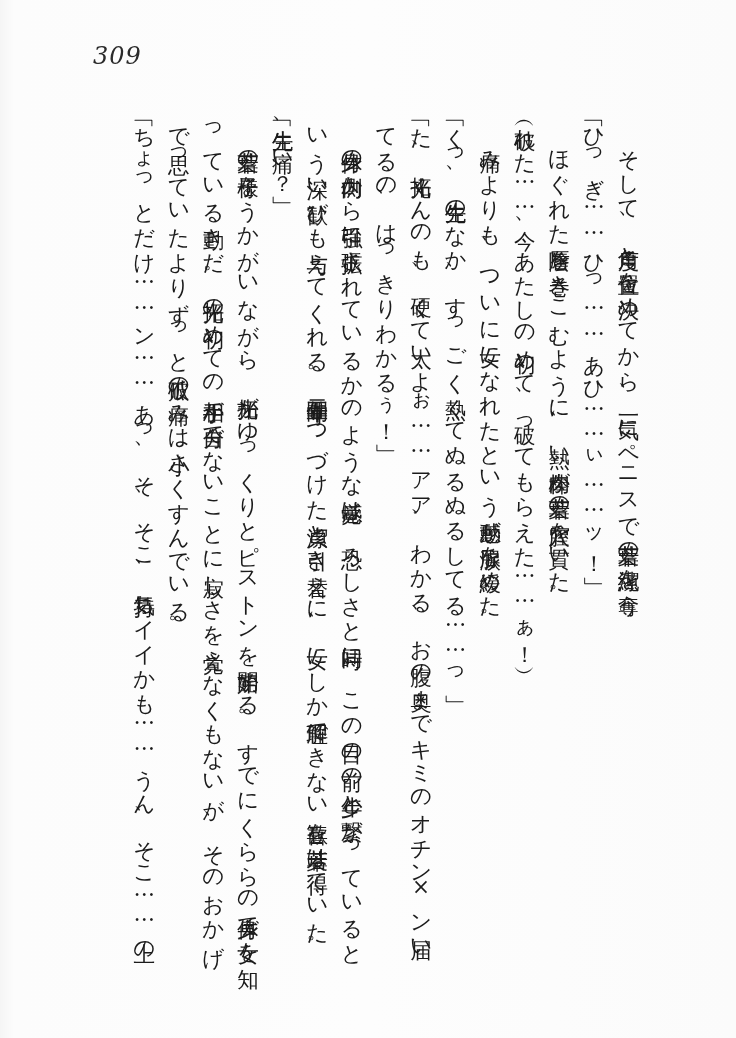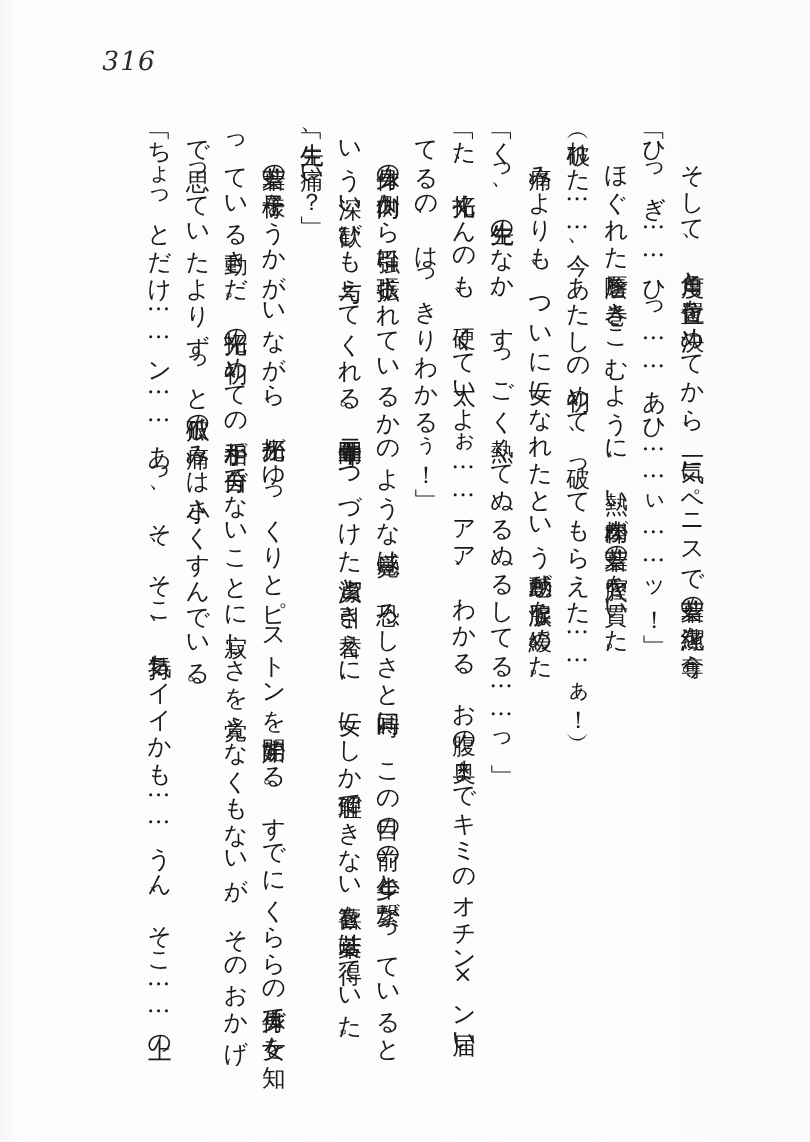--- a/index.html
+++ b/index.html
@@ -48,21 +48,21 @@
   }
   .text-block p.indent {
     text-indent: 1em;
   }
 </style>
 </head>
 <body>
 
 <div class="page">
 
-  <div class="page-number">316</div>
+  <div class="page-number">309</div>
 
   <div class="text-block">
     <p class="indent">そして、角度と位置を決めてから、一気にペニスで若葉の純潔を奪う。</p>
     <p>「ひっぎ……ひっ……あひ……ぃ……ッ！」</p>
     <p class="indent">ほぐれた陰唇を巻きこむように、熱い肉棒が若葉の膣穴を貫いた。</p>
     <p>（破れた……今、あたしの初めて、破ってもらえた……ぁ！）</p>
     <p class="indent">痛みよりも、ついに女になれたという感動が涙腺を緩めた。</p>
     <p>「くっ、先生のなか、すっごく熱くてぬるぬるしてる……っ」</p>
     <p>「た、拓光くんのも、硬くて太いよぉ……アア、わかる、お腹の奥までキミのオチン×ン届いてるの、はっきりわかるぅ！」</p>
     <p class="indent">身体の内側から強引に拡張されているかのような感覚は、恐ろしさと同時に、この目の前の少年と繋がっているという深い歓びも与えてくれる。二十五年間守りつづけた貞潔と引き替えに、女にしか理解できない歓喜を若葉は得ていた。</p>

